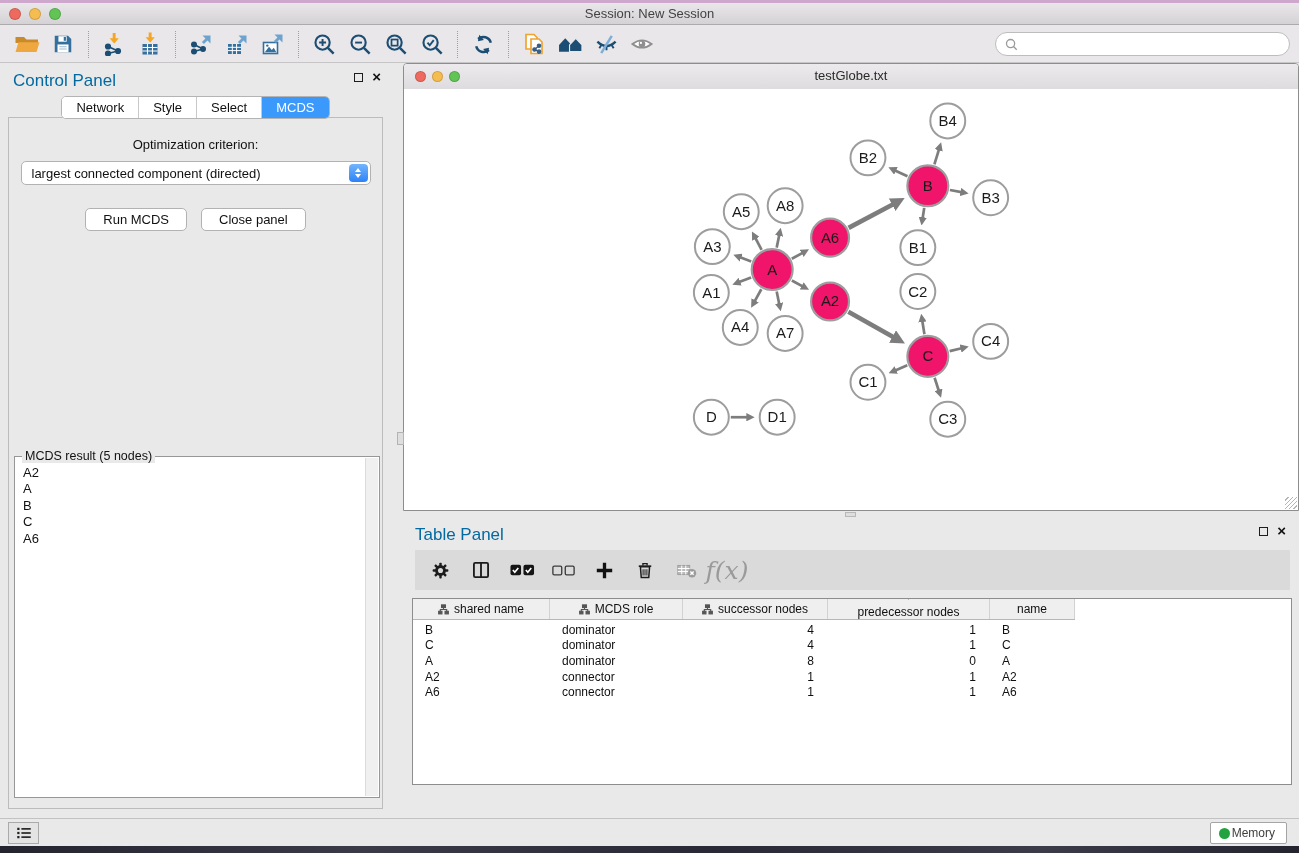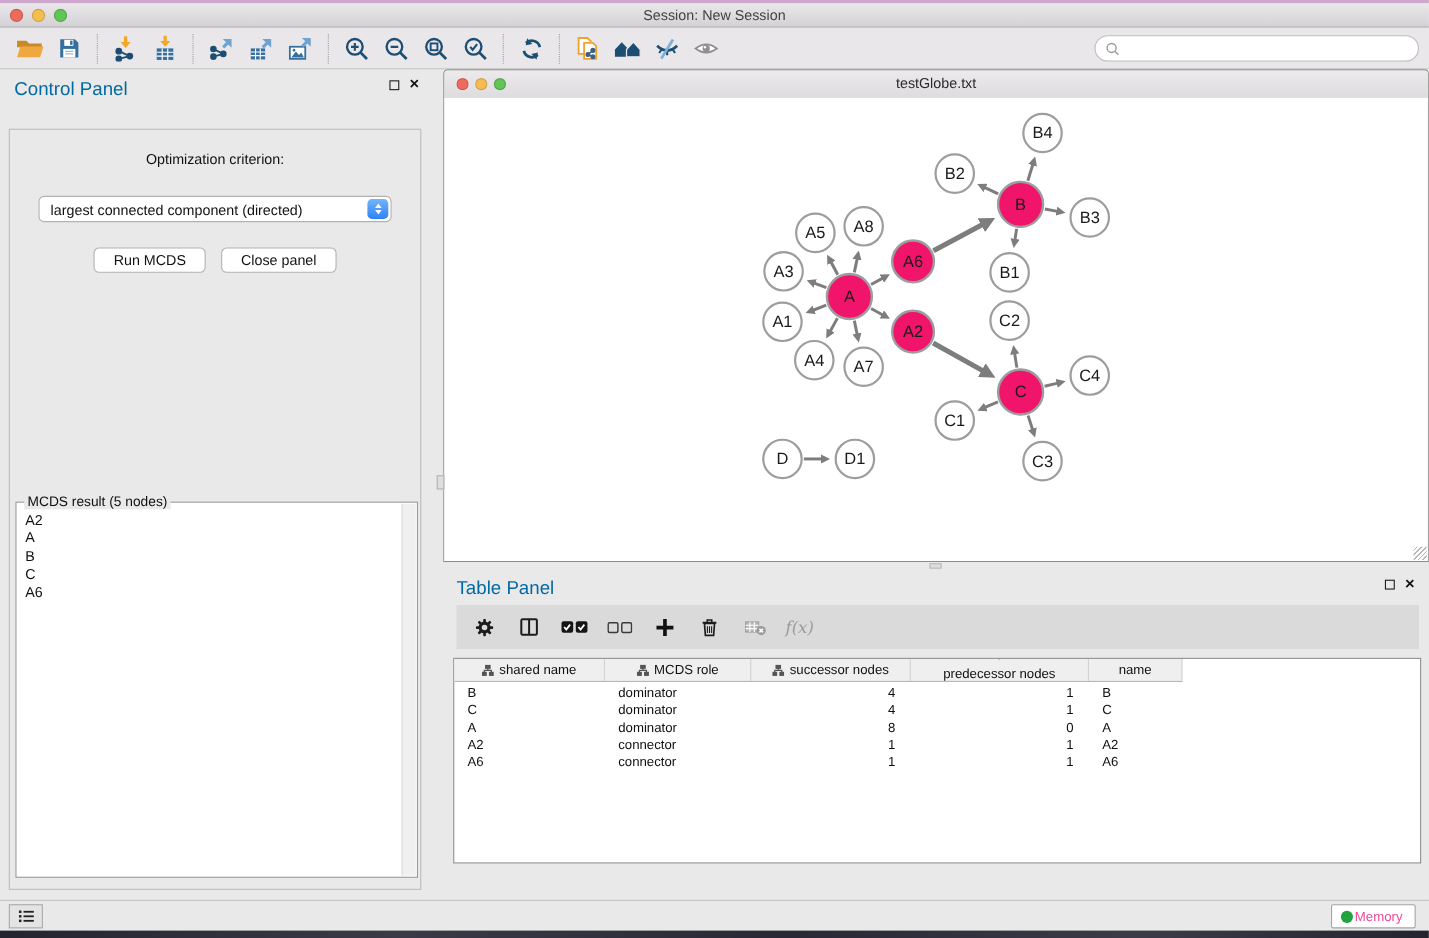--- a/index.html
+++ b/index.html
@@ -37,21 +37,21 @@
   .seg.active { background:var(--accent); color:#fff; }
 
   
   .control-panel { position:absolute; left:0; top:63px; width:391px; height:750px; }
   .cp-header { position:absolute; left:13px; top:8px; }
   .cp-controls { position:absolute; right:10px; top:9px; }
   .cp-tabs { position:absolute; left:0; right:0; top:33px; display:flex; justify-content:center; z-index:2; }
   .cp-content { position:absolute; left:8px; right:8px; top:54px; bottom:4px;
                 border:1px solid #bcbcbc; background:#e9e9e9; }
   .opt-label { margin-top:19px; text-align:center; font-size:13px; color:#111; }
-  .criterion-row { width:321px; margin:26px auto 0; }
+  .criterion-row { width:350px; margin:9px auto 0; }
   .select { position:relative; height:24px; background:#fff; border:1px solid #b2b2b2; border-radius:5px;
             display:flex; align-items:center; padding:0 26px 0 10px; font-size:13px; color:#111; }
   .stepper { position:absolute; right:2px; top:2px; width:19px; height:18px; border-radius:4px;
              background:linear-gradient(#72b5fd,#2e82f7); display:flex; flex-direction:column;
              align-items:center; justify-content:center; gap:2px; }
   .tri-up { width:0; height:0; border-left:3.5px solid transparent; border-right:3.5px solid transparent; border-bottom:4.5px solid #fff; }
   .tri-dn { width:0; height:0; border-left:3.5px solid transparent; border-right:3.5px solid transparent; border-top:4.5px solid #fff; }
   .cp-buttons { display:flex; justify-content:center; gap:14px; margin-top:23px; }
   .btn { height:23px; padding:0 17px; background:#fff; border:1px solid #b2b2b2; border-radius:5px;
          font-size:13px; color:#111; font-family:inherit; }
@@ -76,36 +76,36 @@
   .split-handle-left { position:absolute; left:397px; top:432px; width:7px; height:13px; background:#dedede; border:1px solid #b3b3b3; }
   .split-handle-bottom { position:absolute; left:845px; top:512px; width:11px; height:5px; background:#dedede; border:1px solid #b8b8b8; }
 
   
   .table-panel { position:absolute; left:403px; top:517px; width:896px; height:300px; }
   .tp-title { position:absolute; left:12px; top:8px; }
   .tp-controls { position:absolute; right:13px; top:9px; }
   .tp-toolbar { position:absolute; left:12px; right:9px; top:33px; height:40px; background:#dadada;
                 display:flex; align-items:center; padding:0 12px; gap:15px; }
   .tico { border:none; background:transparent; width:26px; height:26px; display:flex; align-items:center; justify-content:center; padding:0; }
-  .fx { font-family:"DejaVu Serif",serif; font-style:italic; font-size:15px; color:#9a9a9a;text-align:right; }
+  .fx { font-family:"DejaVu Serif",serif; font-style:italic; font-size:25px; color:#9a9a9a;text-align:right; }
   .tp-table { position:absolute; left:9px; right:7px; top:81px; bottom:32px; background:#fff; border:1px solid #8d8d8d; overflow:hidden; }
   .thead { display:flex; height:21px; background:#efefef; border-bottom:1px solid #b7b7b7; width:662px; }
   .th { display:flex; align-items:center; justify-content:center; gap:5px; font-size:12px; color:#101010; border-right:1px solid #d2d2d2; }
   .trow { display:flex; height:15.6px; align-items:center; font-size:12px; color:#101010; }
   .tbody { padding-top:2px; }
   .td { overflow:hidden; white-space:nowrap; }
   .tp-tabs { position:absolute; left:0; right:0; top:272px; display:flex; justify-content:center; }
 
   
   .status-bar { position:absolute; left:0; top:818px; width:100%; height:28px; background:#e9e9e9; border-top:1px solid #c2c2c2; }
   .sb-left-btn { position:absolute; left:8px; top:3px; width:31px; height:22px; background:#e4e4e4;
                  border:1px solid #aaa; display:flex; align-items:center; justify-content:center; padding:0; }
   .memory-btn { position:absolute; right:12px; top:3px; height:22px; padding:0 11px 0 8px; background:#fff;
                 border:1px solid #a5a5a5; border-radius:2px; display:flex; align-items:center; gap:2px;
-                font-size:12px; color:#ec4899; font-family:inherit; }
+                font-size:12px; color:#404040; font-family:inherit; }
   .mem-dot { width:11px; height:11px; border-radius:50%; }
   .bottom-strip { position:absolute; left:0; top:846px; width:100%; height:7px;
                   background:linear-gradient(90deg,#23242e,#3a3b47 28%,#282935 55%,#3b3c48 80%,#23242e); }
 </style>
 </head>
 <body>
 
 <div class="app">
 
   <div class="mac-top"></div>
@@ -265,20 +265,28 @@
         </svg>
       <input placeholder="" style="">
     </div>
   </div>
 
   <div class="control-panel">
     <div class="cp-header panel-title">Control Panel</div>
     <div class="cp-controls panel-controls">
       <span class="float-box"></span>
       <span class="close-x">×</span>
+    </div>
+    <div class="cp-tabs">
+      <div class="seg-group">
+          <div class="seg">Network</div>
+          <div class="seg">Style</div>
+          <div class="seg">Select</div>
+          <div class="seg active">MCDS</div>
+        </div>
     </div>
     <div class="cp-content">
       <div class="opt-label">Optimization criterion:</div>
       <div class="criterion-row">
         <div class="select">
           <span>largest connected component (directed)</span>
           <span class="stepper">
               <span class="tri-up"></span>
               <span class="tri-dn"></span>
             </span>

